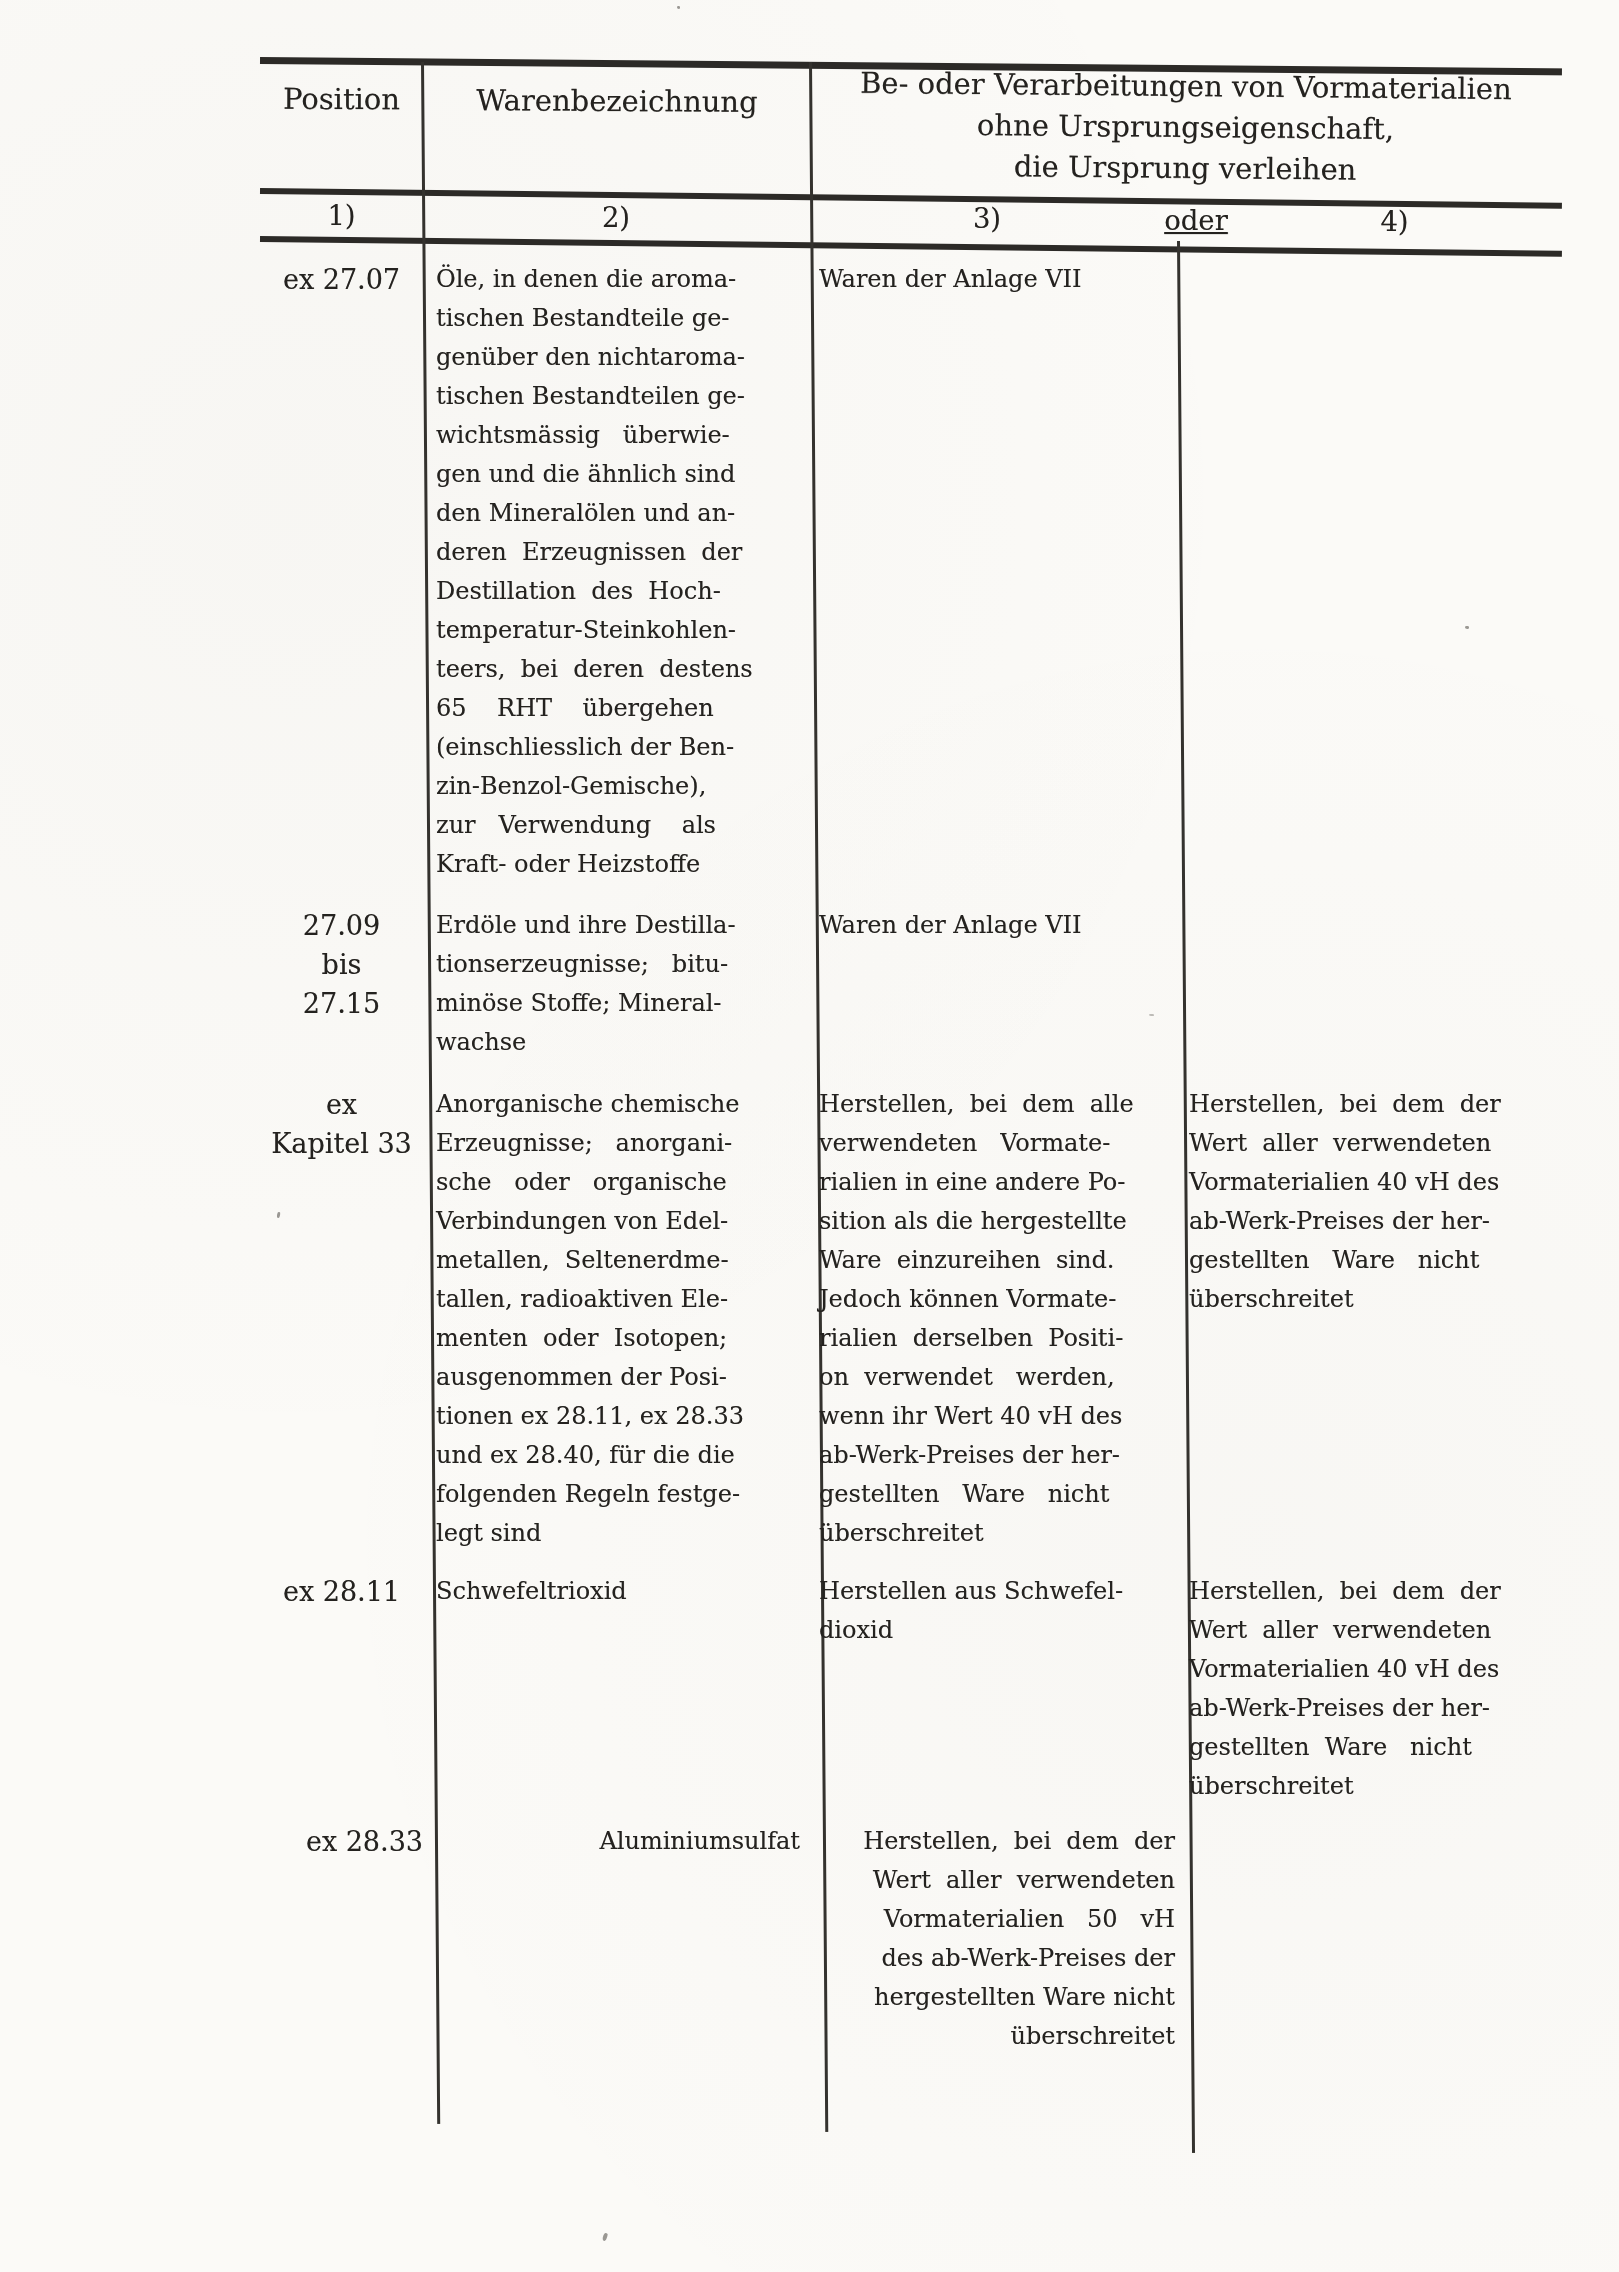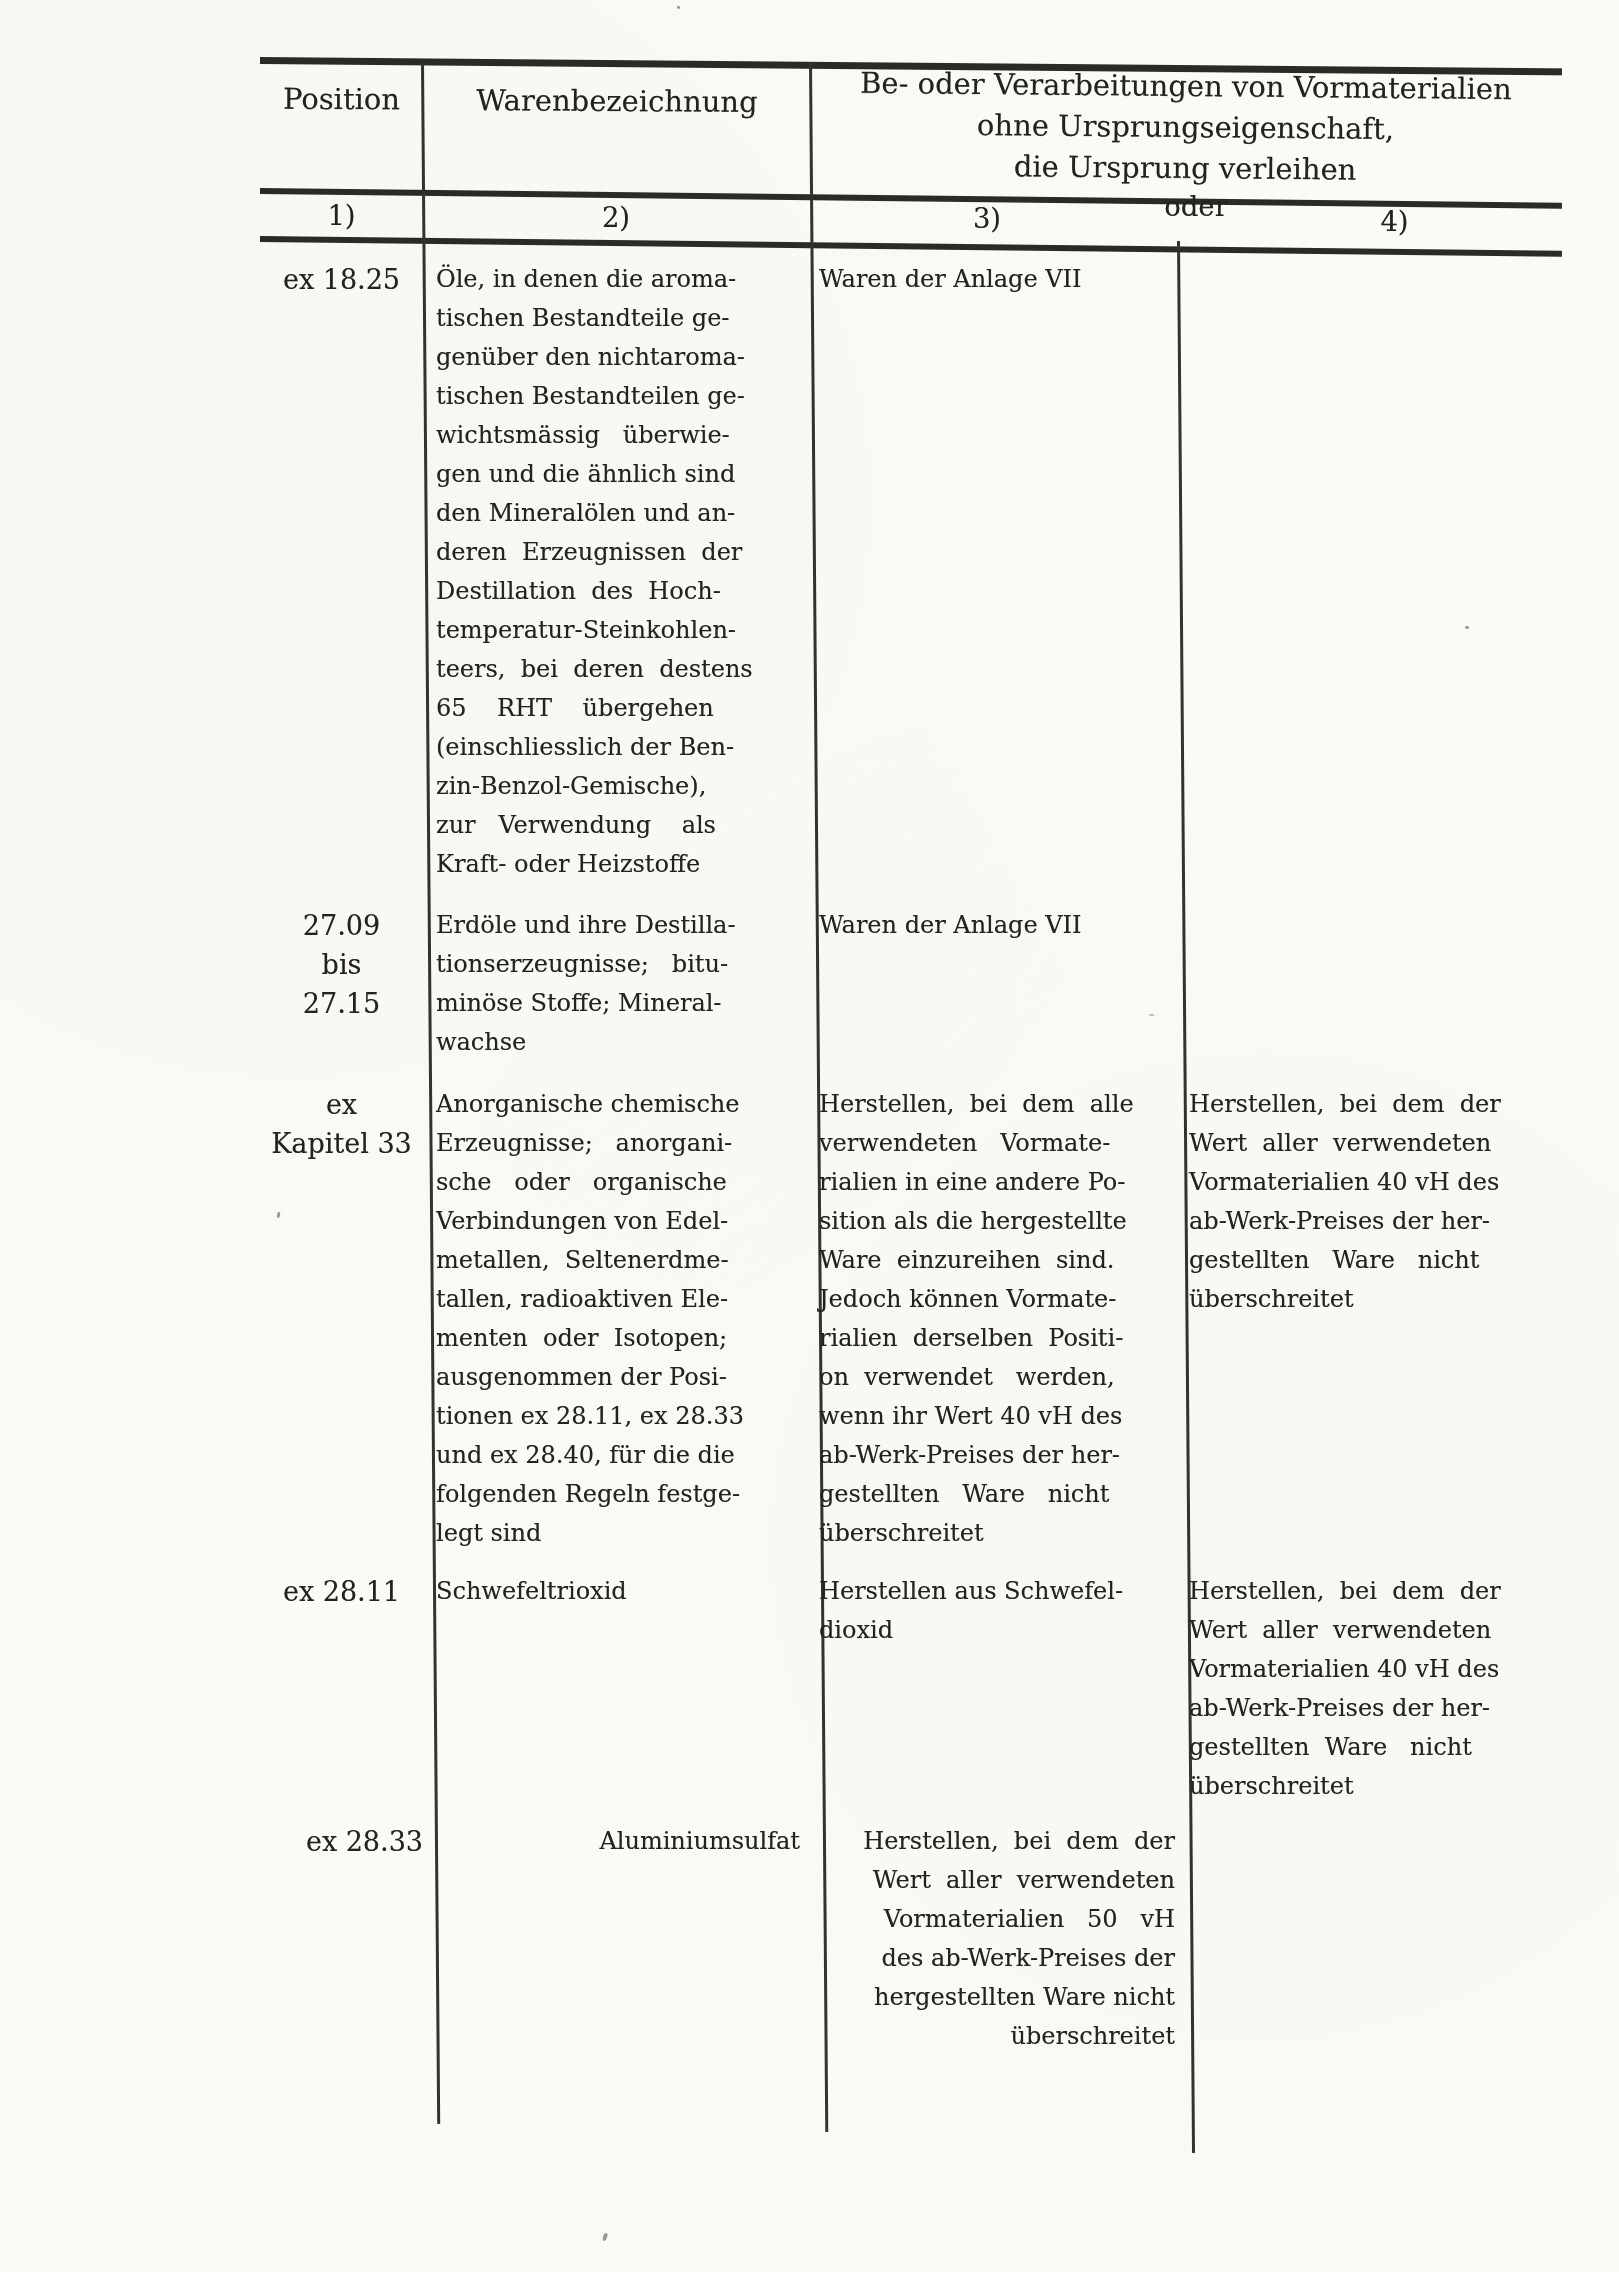--- a/index.html
+++ b/index.html
@@ -52,21 +52,21 @@
   }
   .hdr  { font-size: 29px; line-height: 41px; text-align: center; }
   .hdr-pos   { left: 0;     top: 22px; width: 163px; transform: rotate(0.25deg); }
   .hdr-goods { left: 165px; top: 23.6px; width: 384px; transform: rotate(0.35deg); }
   .hdr-proc  { left: 549px; top: 9.4px; width: 753px; transform: rotate(0.55deg); }
 
   .sub { font-size: 27.5px; line-height: 36px; text-align: center; }
   .sub-1    { left: 0;      top: 140px; width: 163px; }
   .sub-2    { left: 163px;  top: 142px; width: 386px; }
   .sub-3    { left: 549px;  top: 143px; width: 356px; }
-  .sub-oder { left: 889px; top: 131px; width: 94px; }
+  .sub-oder { left: 889px; top: 145px; width: 94px; text-decoration: underline; }
   .sub-4    { left: 1007px; top: 146px; width: 255px; }
 
   .cell { font-size: 24px; line-height: 39px; }
   .pos-cell { font-size: 27px; text-align: center; left: 0; width: 163px; }
   .c2 { left: 176px;  width: 364px; }
   .c3 { left: 559px;  width: 356px; }
   .c4 { left: 929px; width: 370px; }
 
   .r1 { top: 203px; }
   .r2 { top: 849px; }
@@ -106,21 +106,21 @@
     <div class="txt hdr hdr-proc">Be- oder Verarbeitungen von Vormaterialien
 ohne Ursprungseigenschaft,
 die Ursprung verleihen</div>
 
     <div class="txt sub sub-1">1)</div>
     <div class="txt sub sub-2">2)</div>
     <div class="txt sub sub-3">3)</div>
     <div class="txt sub sub-oder">oder</div>
     <div class="txt sub sub-4">4)</div>
 
-    <div class="txt cell pos-cell r1">ex 18.25</div>
+    <div class="txt cell pos-cell r1">ex 27.07</div>
     <div class="txt cell c2 r1">Öle, in denen die aroma-
 tischen Bestandteile ge-
 genüber den nichtaroma-
 tischen Bestandteilen ge-
 wichtsmässig   überwie-
 gen und die ähnlich sind
 den Mineralölen und an-
 deren  Erzeugnissen  der
 Destillation  des  Hoch-
 temperatur-Steinkohlen-

